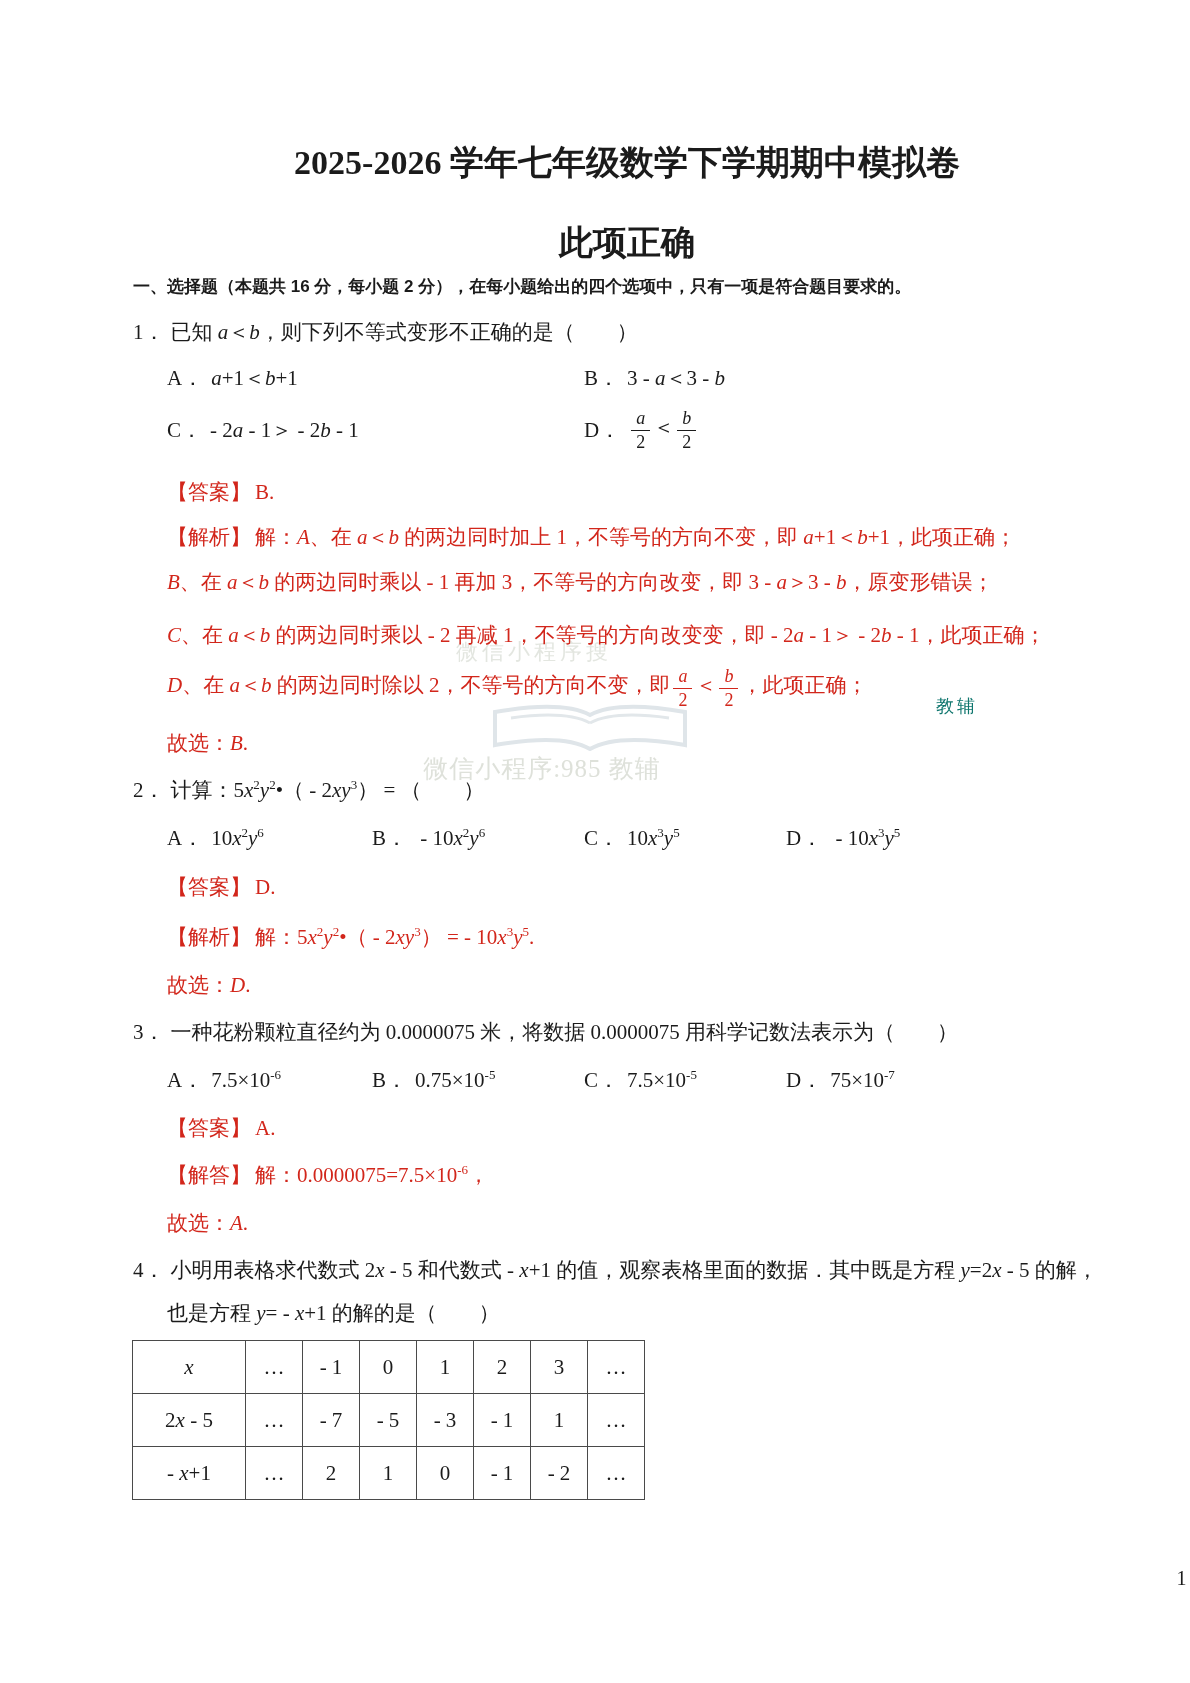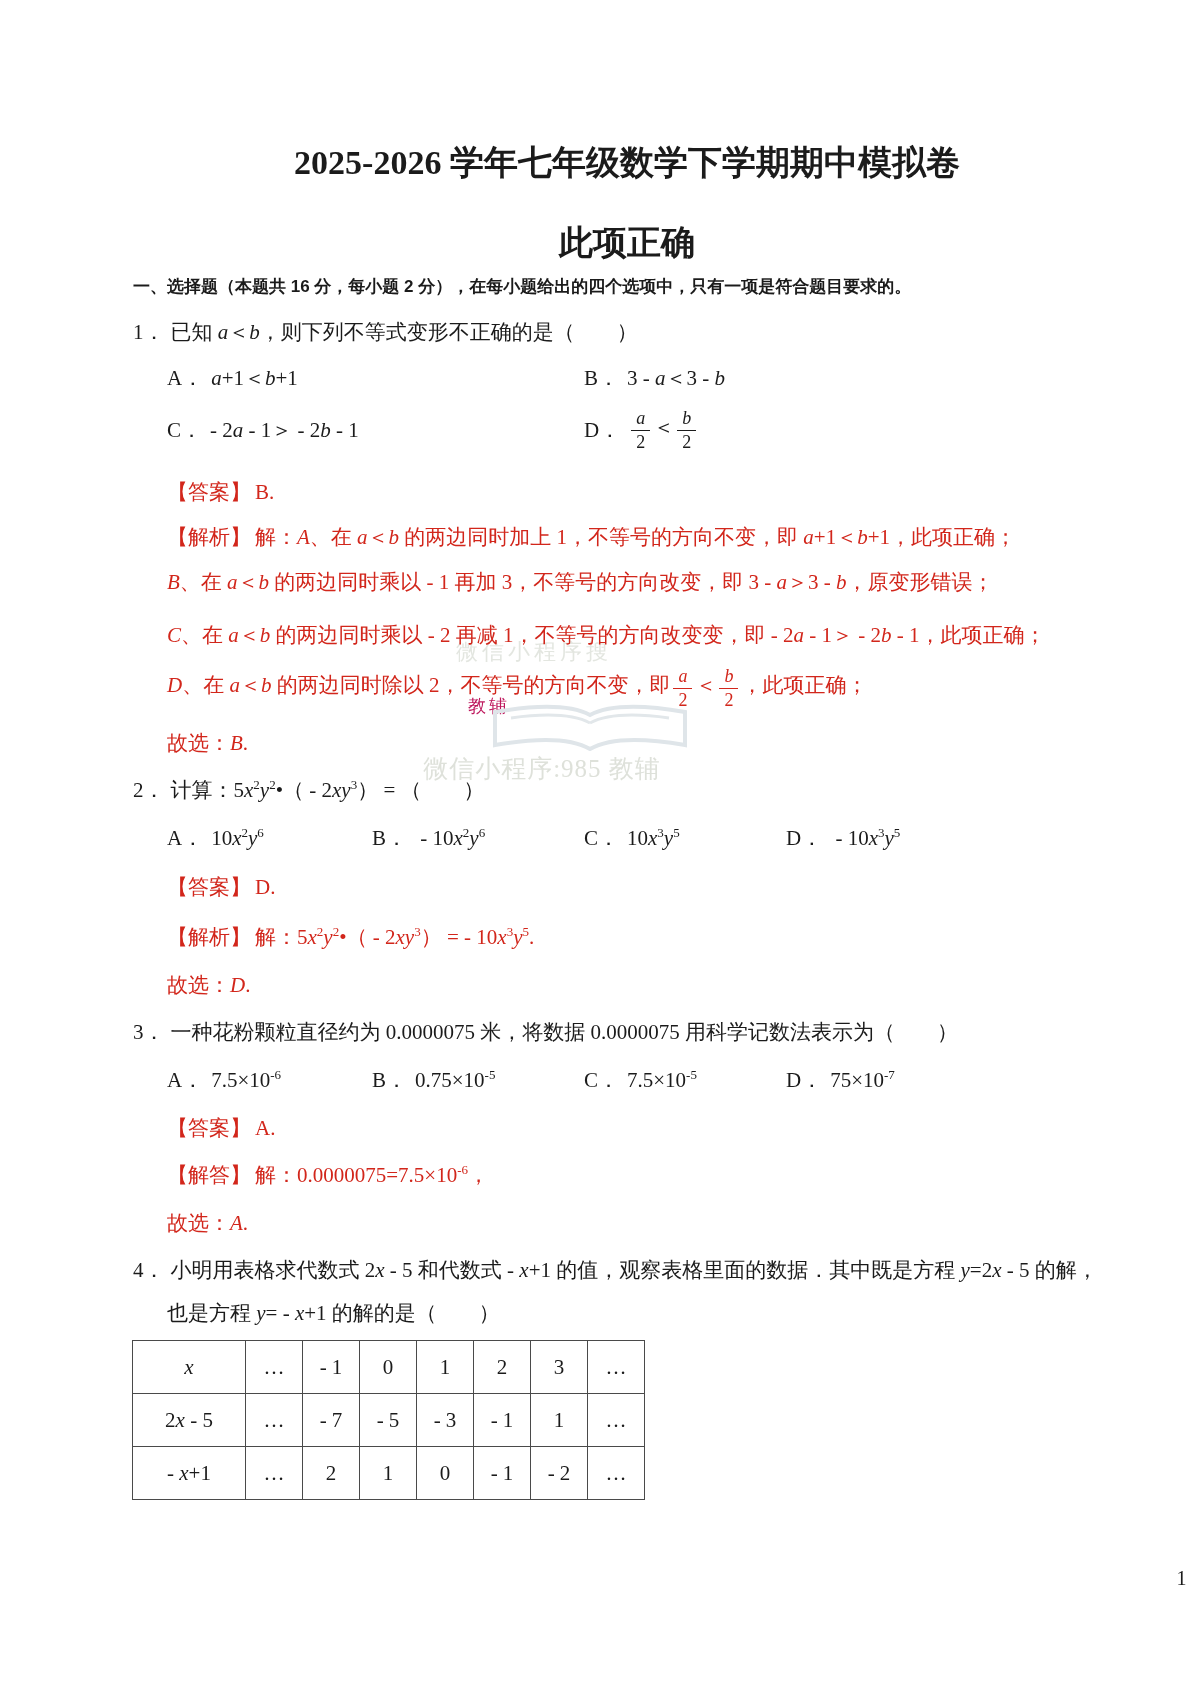--- a/index.html
+++ b/index.html
@@ -59,21 +59,21 @@
   .footer{
     left:0;top:1563px;width:1190px;text-align:right;font-size:20px;
   }
   
   .wm{position:absolute;z-index:0;color:#dfe3dd;text-align:center;white-space:nowrap;}
   .wm-line1{left:0;top:637px;width:1068px;padding-left:0;font-size:22px;letter-spacing:4px;color:#e3e6e0;}
   .wm-big{
     left:0;top:646px;width:1190px;font-size:64px;font-weight:bold;font-style:italic;
     color:#e4e9ec;font-family:"Liberation Serif","DejaVu Serif",serif;letter-spacing:6px;
   }
-  .wm-small{left:0;top:694px;width:978px;font-size:18px;letter-spacing:3px;color:#be185d;}
+  .wm-small{left:0;top:694px;width:978px;font-size:18px;letter-spacing:3px;color:#0f766e;text-align:right;}
   .wm-book{position:absolute;left:483px;top:703px;z-index:0;}
   .wm-line2{left:0;top:752px;width:1084px;font-size:25px;letter-spacing:1px;color:#dee1da;}
   .content{position:relative;z-index:1;}
   .content .line{z-index:1;padding-left:32px;}
 </style>
 </head>
 <body>
 
 <div class="page">
 

